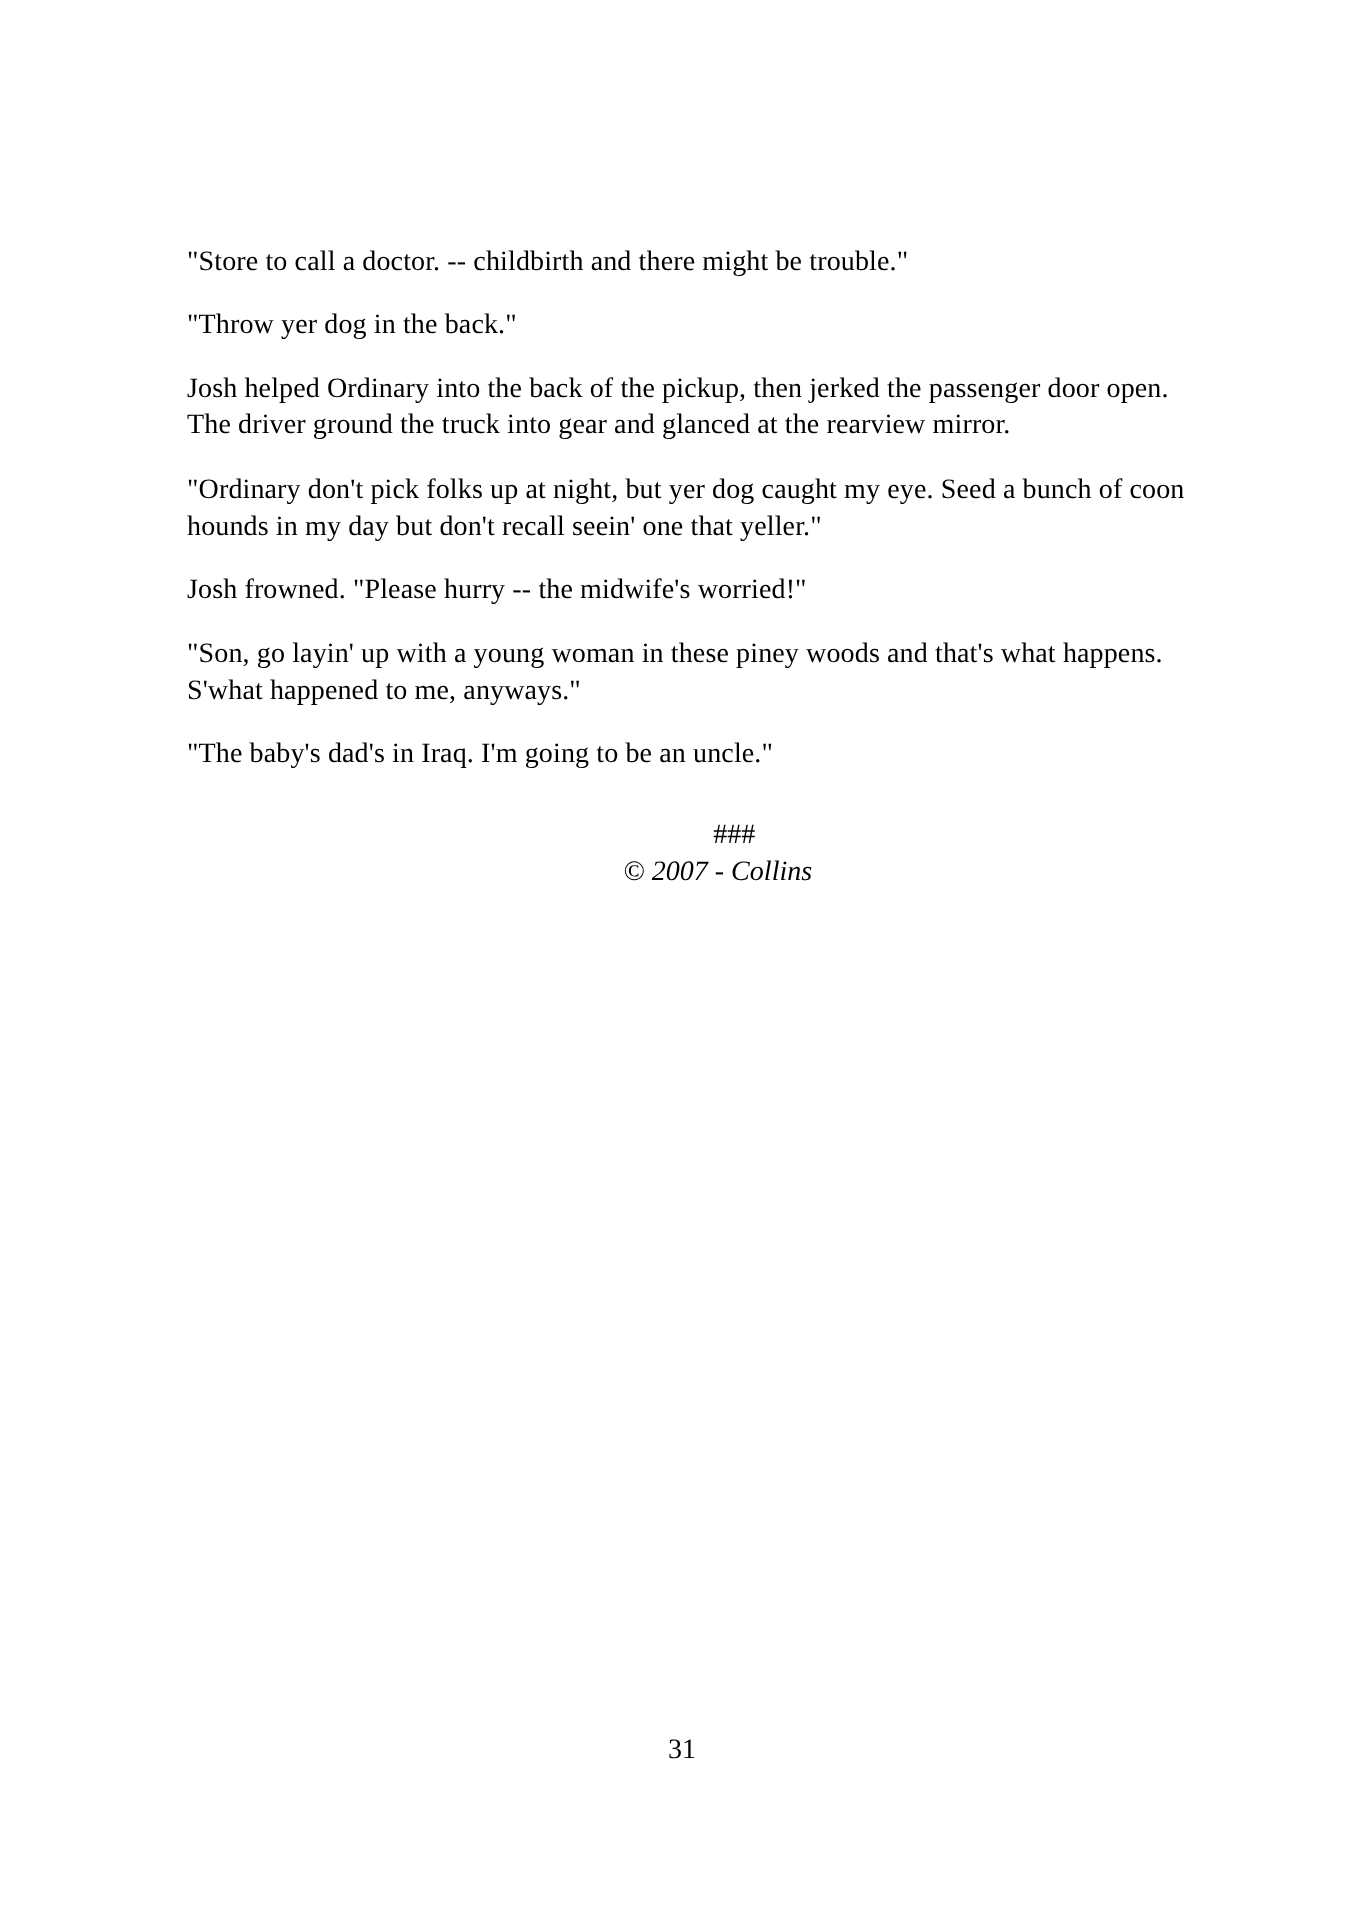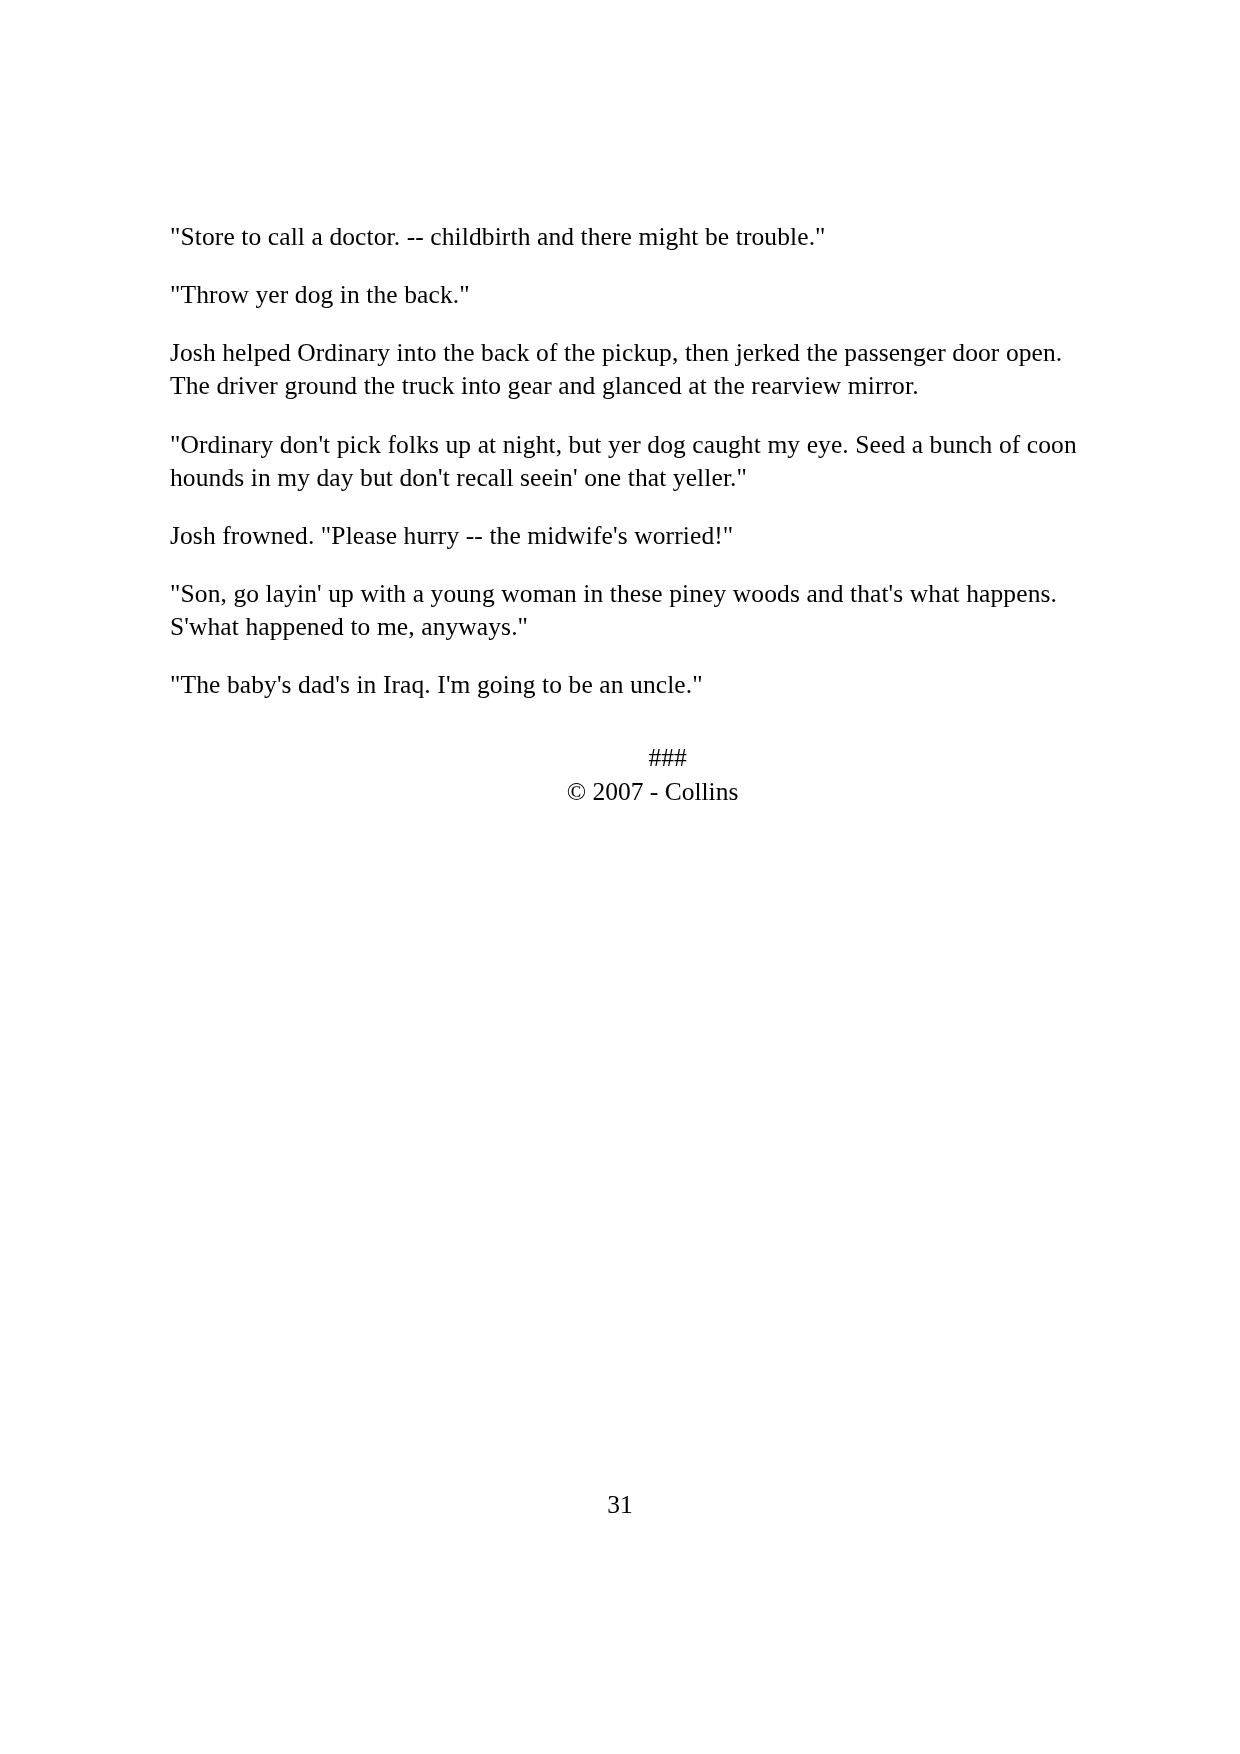--- a/index.html
+++ b/index.html
@@ -45,25 +45,26 @@
     line-height: 1.30;
   }
   .endmark .hashes {
     display: block;
     letter-spacing: 0px;
     padding-left: 65px;
   }
   .endmark .copyright {
     display: block;
     padding-left: 35px;
+    font-style: italic;
   }
   .page-number {
     position: absolute;
     left: 0;
-    top: 1490px;
+    top: 1575px;
     width: 1240px;
     text-align: center;
     font-size: 25.5px;
   }
 </style>
 </head>
 <body>
 
 <div class="page">
 

